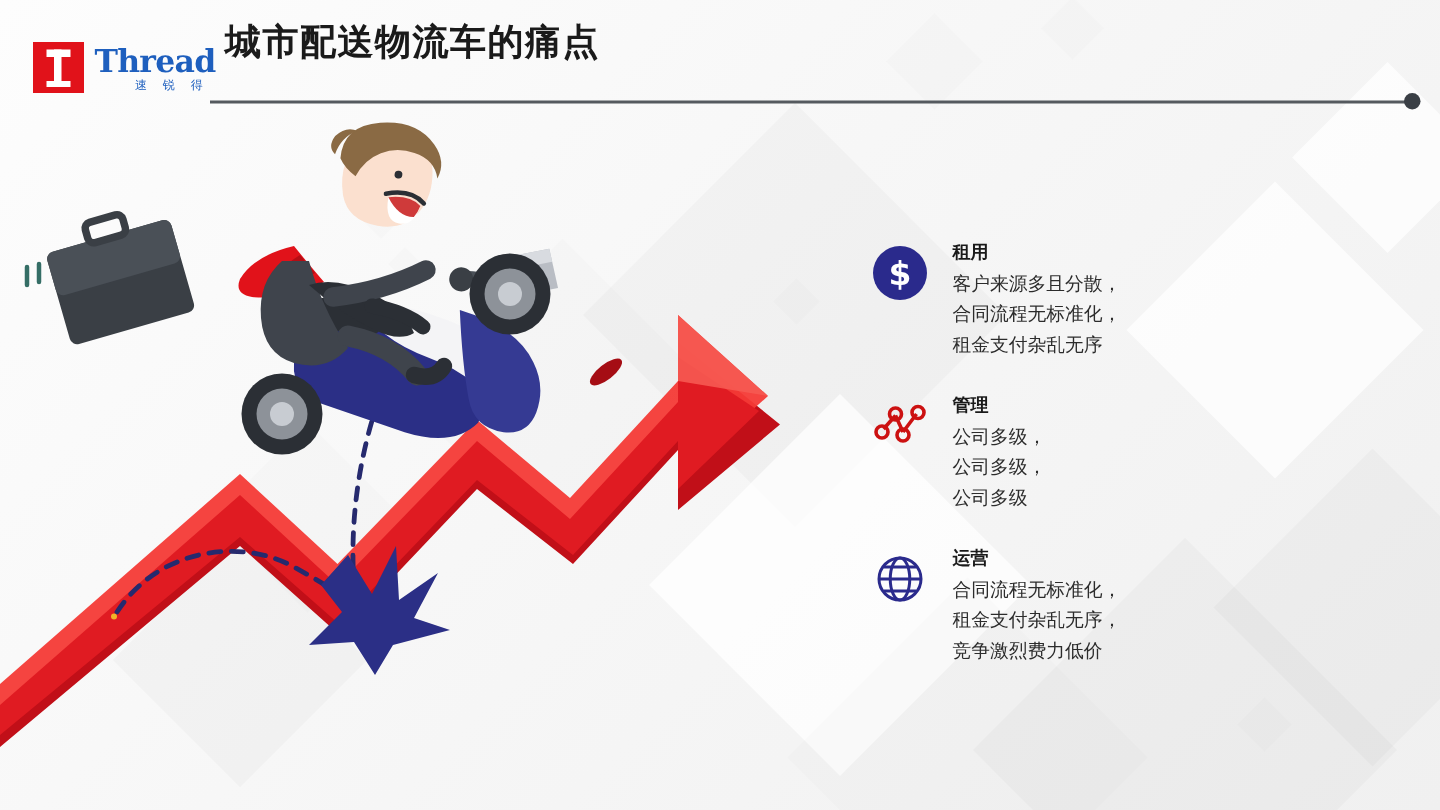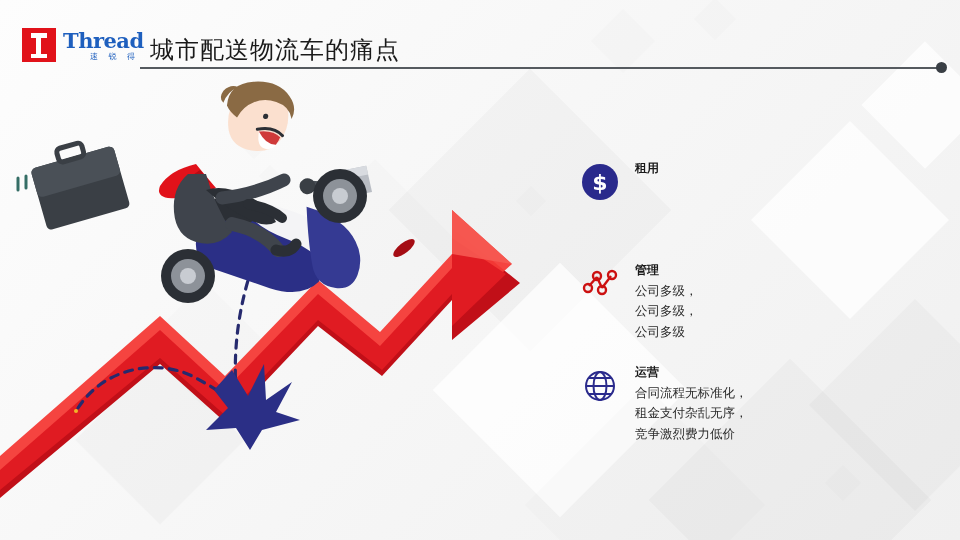--- a/index.html
+++ b/index.html
@@ -99,23 +99,23 @@
   .logo-sub {
     font-size: 8px;
     color: #1e5fbe;
     letter-spacing: 4px;
     margin-top: 2px;
     margin-left: 27px;
   }
   .slide-title {
     position: absolute;
     left: 150px;
-    top: 34px;
+    top: 12px;
     font-size: 24px;
-    font-weight: normal;
+    font-weight: bold;
     color: #1a1a1a;
     letter-spacing: 1px;
     white-space: nowrap;
   }
   .title-rule {
     position: absolute;
     left: 140px;
     top: 67px;
     width: 800px;
     height: 2px;
@@ -320,20 +320,25 @@
   <div class="points">
 
     <div class="point">
       <div class="point-icon">
         <svg width="40" height="40" viewBox="0 0 40 40">
           <circle cx="20" cy="20" r="18" fill="#2a2a8c"></circle>
           <text x="20" y="28" font-family="'DejaVu Sans','Liberation Sans',sans-serif" font-size="22" font-weight="bold" fill="#ffffff" text-anchor="middle">$</text>
         </svg>
       </div>
       <div class="point-title">租用</div>
+      <div class="point-lines">
+        <div>客户来源多且分散，</div>
+        <div>合同流程无标准化，</div>
+        <div>租金支付杂乱无序</div>
+      </div>
     </div>
 
     <div class="point">
       <div class="point-icon">
         <svg width="40" height="40" viewBox="0 0 40 40">
           <g stroke="#cc1111" stroke-width="2.4" fill="none">
             <line x1="9" y1="22" x2="17" y2="13"></line>
             <line x1="17" y1="13" x2="22" y2="24"></line>
             <line x1="22" y1="24" x2="31" y2="12"></line>
             <circle cx="8" cy="24" r="4"></circle>

